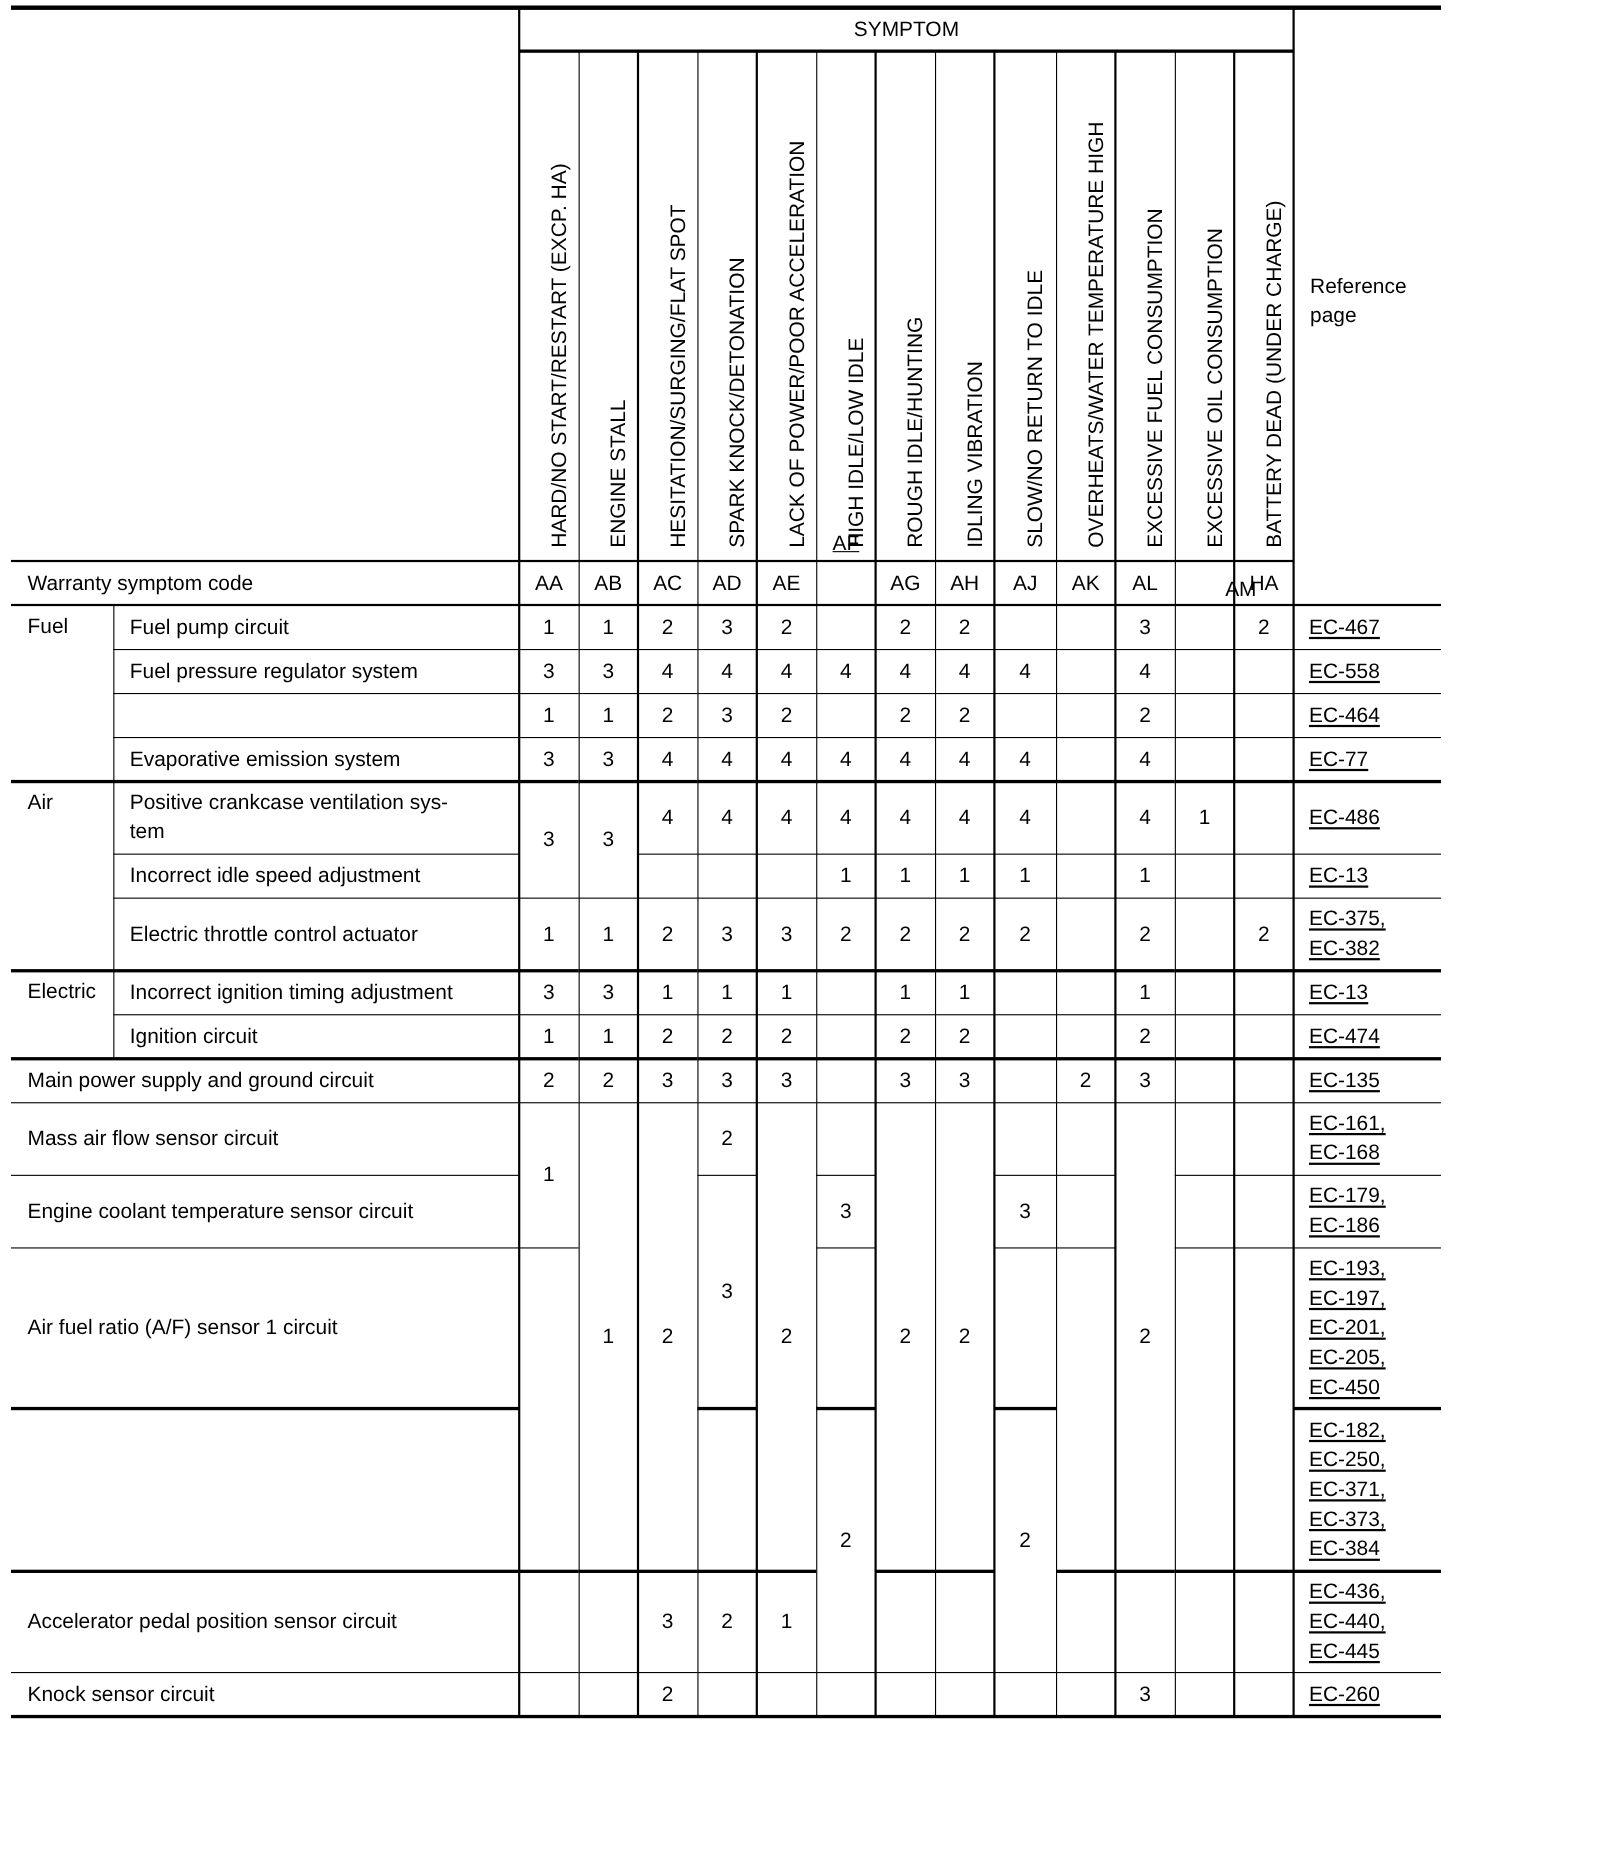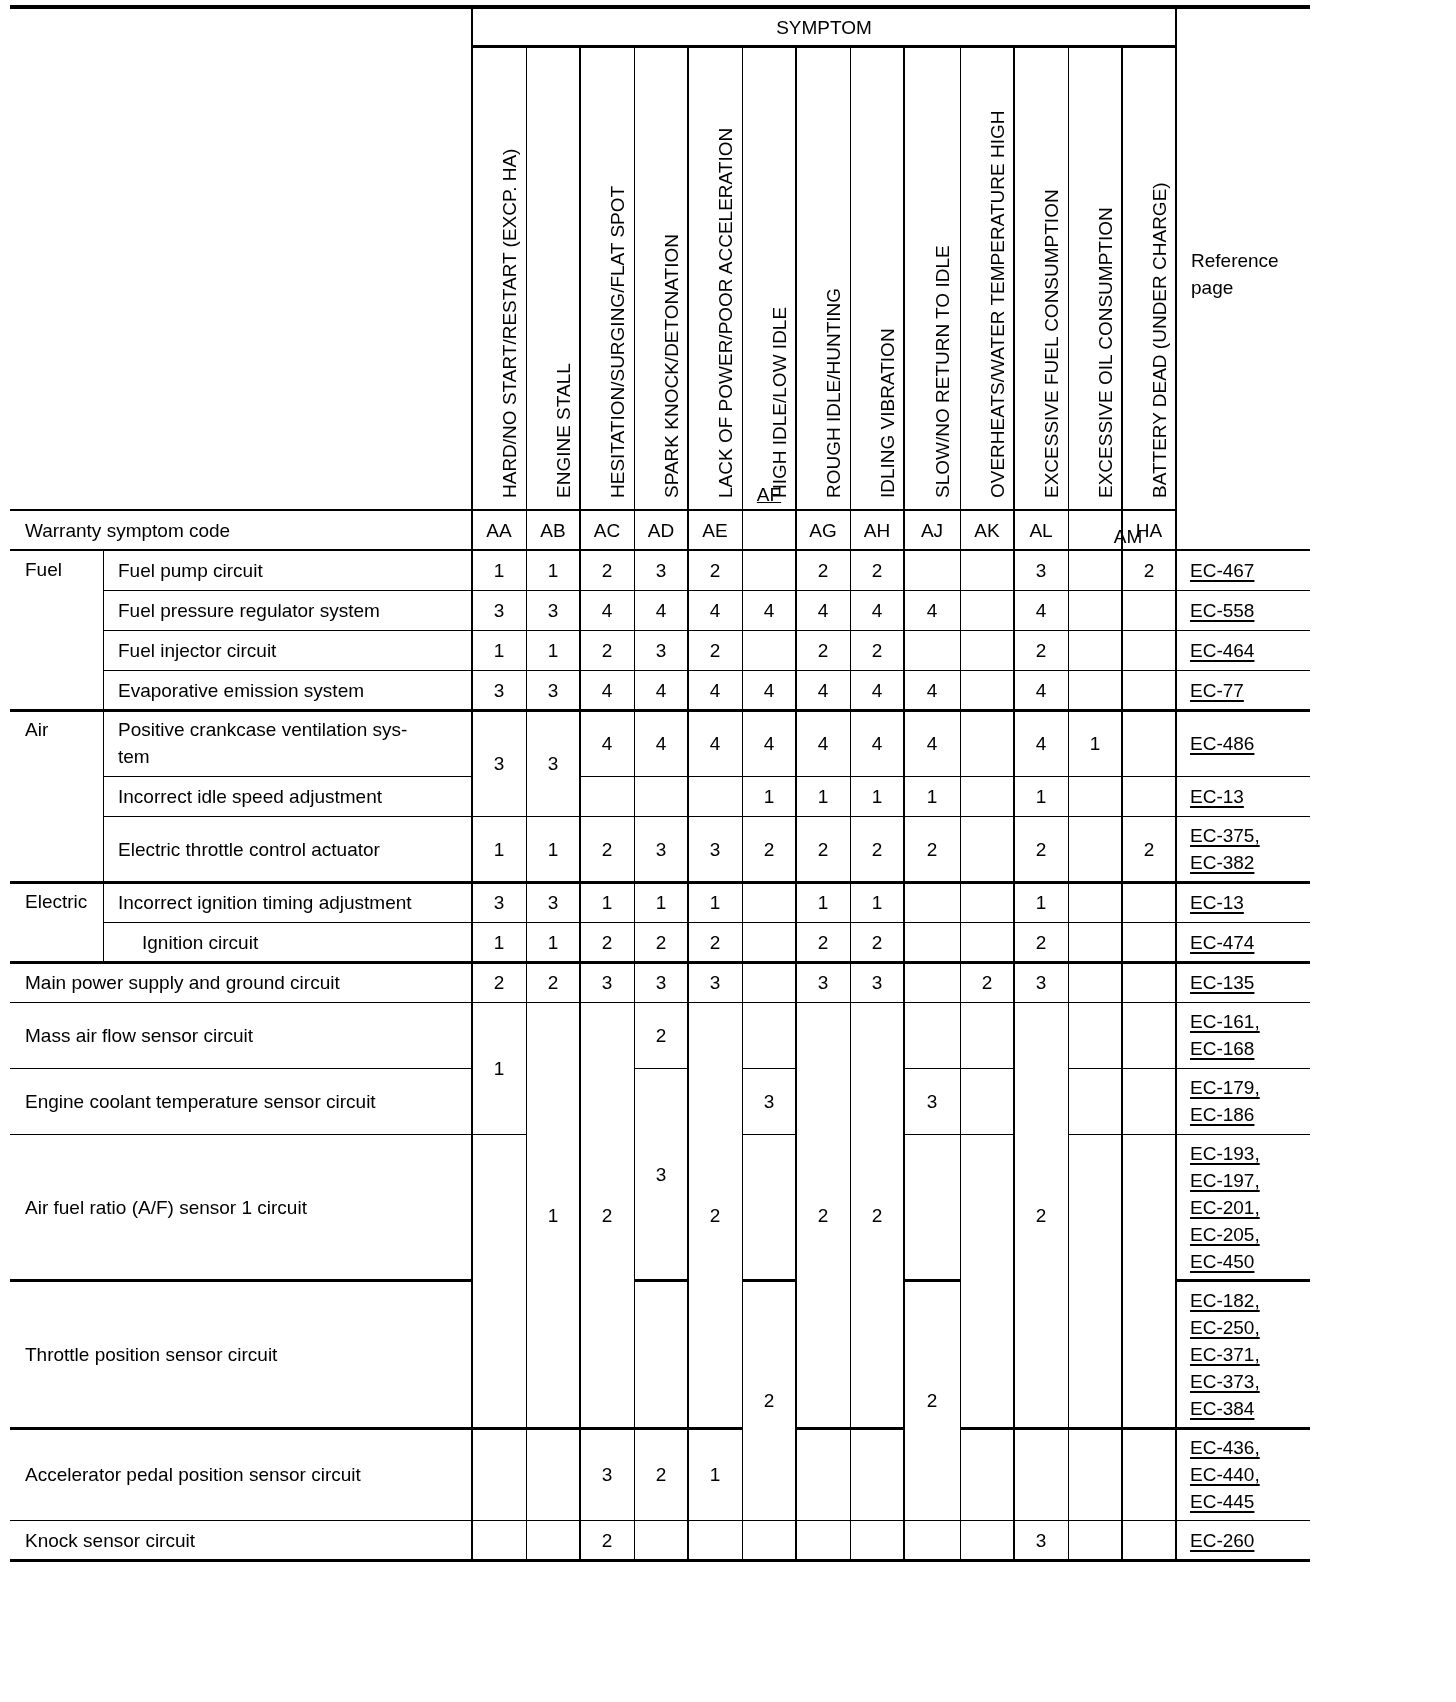--- a/index.html
+++ b/index.html
@@ -79,21 +79,20 @@
     <div class="cell left top" style="left: 10px; top: 710px; width: 93px; height: 172px;">Air</div>
     <div class="cell left top" style="left: 10px; top: 882px; width: 93px; height: 80px;">Electric</div>
     <div class="cell left" style="white-space: pre-line; left: 103px; top: 550px; width: 369px; height: 40px;">Fuel pump circuit</div>
     <div class="cell ref" style="left: 1176px; top: 550px; width: 134px; height: 40px;">
       <a href="#">EC-467</a>
     </div>
     <div class="cell left" style="white-space: pre-line; left: 103px; top: 590px; width: 369px; height: 40px;">Fuel pressure regulator system</div>
     <div class="cell ref" style="left: 1176px; top: 590px; width: 134px; height: 40px;">
       <a href="#">EC-558</a>
     </div>
-    <div class="cell left" style="white-space: pre-line; left: 103px; top: 630px; width: 369px; height: 40px;">Fuel injector circuit</div>
     <div class="cell ref" style="left: 1176px; top: 630px; width: 134px; height: 40px;">
       <a href="#">EC-464</a>
     </div>
     <div class="cell left" style="white-space: pre-line; left: 103px; top: 670px; width: 369px; height: 40px;">Evaporative emission system</div>
     <div class="cell ref" style="left: 1176px; top: 670px; width: 134px; height: 40px;">
       <a href="#">EC-77</a>
     </div>
     <div class="cell left" style="white-space: pre-line; left: 103px; top: 710px; width: 369px; height: 66px;">Positive crankcase ventilation sys-
 tem</div>
     <div class="cell ref" style="left: 1176px; top: 710px; width: 134px; height: 66px;">
@@ -105,21 +104,21 @@
     </div>
     <div class="cell left" style="white-space: pre-line; left: 103px; top: 816px; width: 369px; height: 66px;">Electric throttle control actuator</div>
     <div class="cell ref" style="left: 1176px; top: 816px; width: 134px; height: 66px;">
       <a href="#">EC-375,</a>
       <a href="#">EC-382</a>
     </div>
     <div class="cell left" style="white-space: pre-line; left: 103px; top: 882px; width: 369px; height: 40px;">Incorrect ignition timing adjustment</div>
     <div class="cell ref" style="left: 1176px; top: 882px; width: 134px; height: 40px;">
       <a href="#">EC-13</a>
     </div>
-    <div class="cell left" style="white-space: pre-line; left: 103px; top: 922px; width: 369px; height: 40px; margin-left: 24px;">Ignition circuit</div>
+    <div class="cell left" style="white-space: pre-line; left: 103px; top: 922px; width: 369px; height: 40px;">Ignition circuit</div>
     <div class="cell ref" style="left: 1176px; top: 922px; width: 134px; height: 40px;">
       <a href="#">EC-474</a>
     </div>
     <div class="cell left" style="white-space: pre-line; left: 10px; top: 962px; width: 462px; height: 40px;">Main power supply and ground circuit</div>
     <div class="cell ref" style="left: 1176px; top: 962px; width: 134px; height: 40px;">
       <a href="#">EC-135</a>
     </div>
     <div class="cell left" style="white-space: pre-line; left: 10px; top: 1002px; width: 462px; height: 66px;">Mass air flow sensor circuit</div>
     <div class="cell ref" style="left: 1176px; top: 1002px; width: 134px; height: 66px;">
       <a href="#">EC-161,</a>
@@ -131,21 +130,20 @@
       <a href="#">EC-186</a>
     </div>
     <div class="cell left" style="white-space: pre-line; left: 10px; top: 1134px; width: 462px; height: 146px;">Air fuel ratio (A/F) sensor 1 circuit</div>
     <div class="cell ref" style="left: 1176px; top: 1134px; width: 134px; height: 146px;">
       <a href="#">EC-193,</a>
       <a href="#">EC-197,</a>
       <a href="#">EC-201,</a>
       <a href="#">EC-205,</a>
       <a href="#">EC-450</a>
     </div>
-    <div class="cell left" style="white-space: pre-line; left: 10px; top: 1280px; width: 462px; height: 148px;">Throttle position sensor circuit</div>
     <div class="cell ref" style="left: 1176px; top: 1280px; width: 134px; height: 148px;">
       <a href="#">EC-182,</a>
       <a href="#">EC-250,</a>
       <a href="#">EC-371,</a>
       <a href="#">EC-373,</a>
       <a href="#">EC-384</a>
     </div>
     <div class="cell left" style="white-space: pre-line; left: 10px; top: 1428px; width: 462px; height: 92px;">Accelerator pedal position sensor circuit</div>
     <div class="cell ref" style="left: 1176px; top: 1428px; width: 134px; height: 92px;">
       <a href="#">EC-436,</a>

